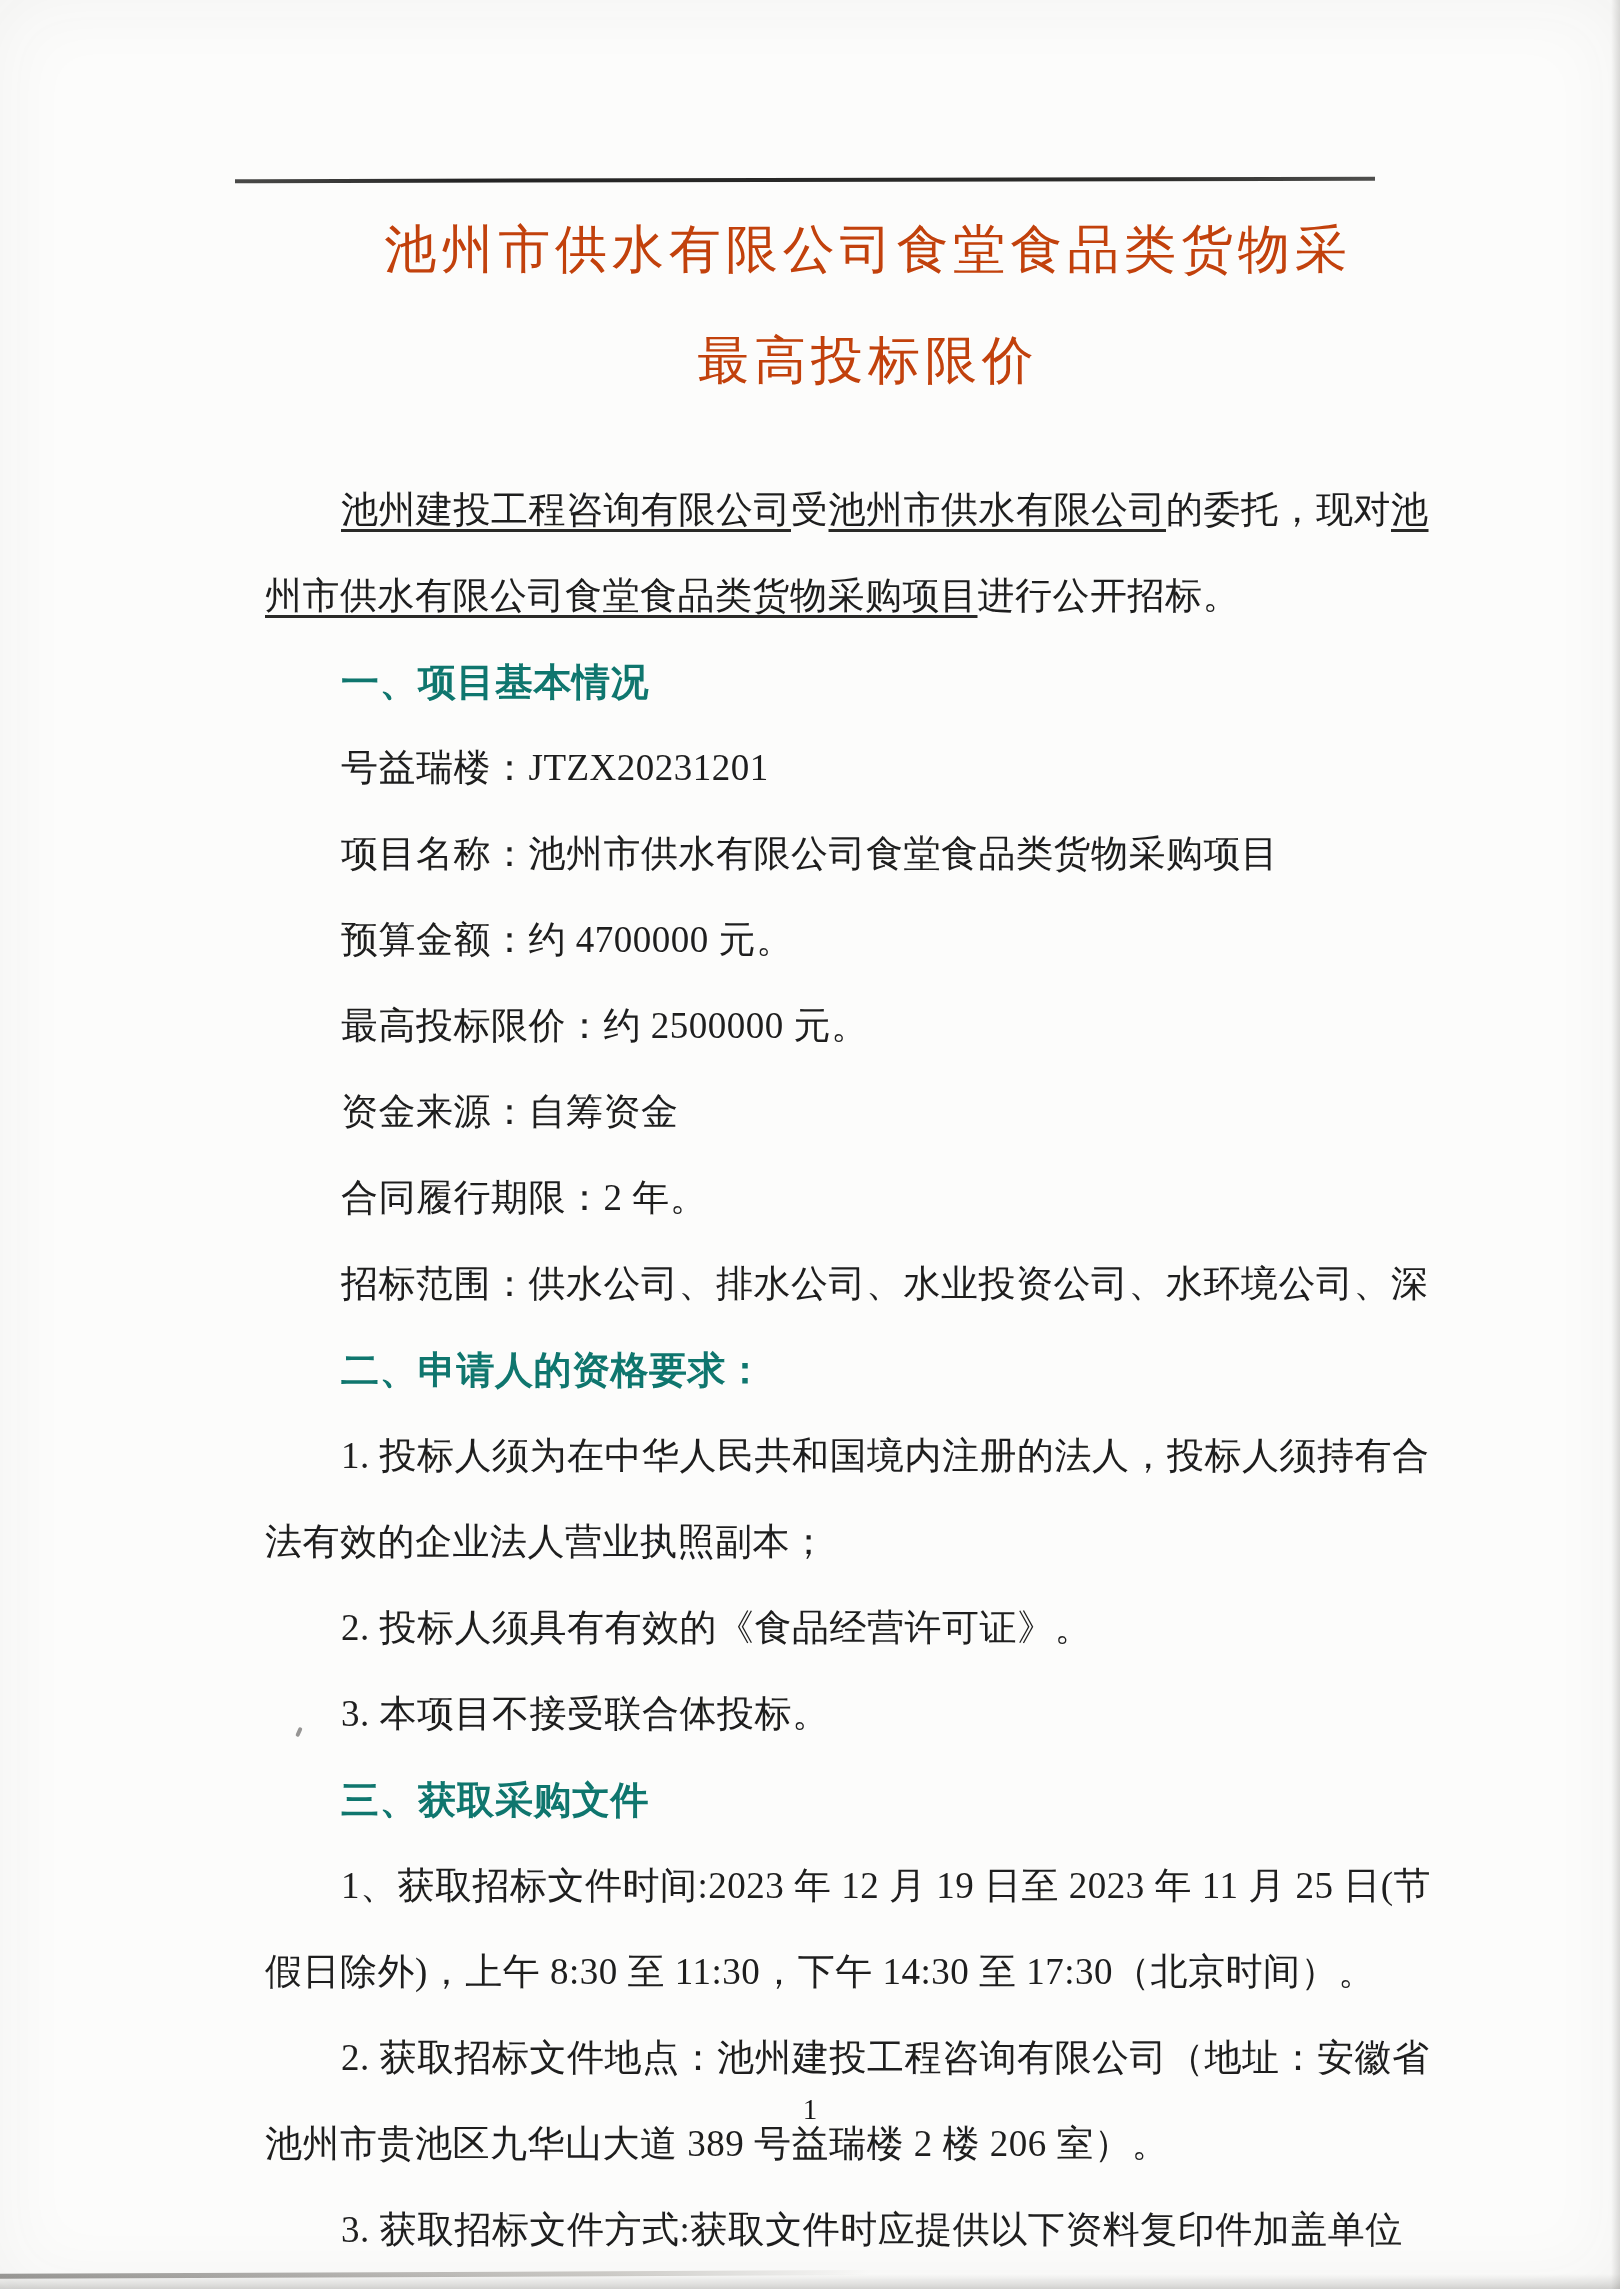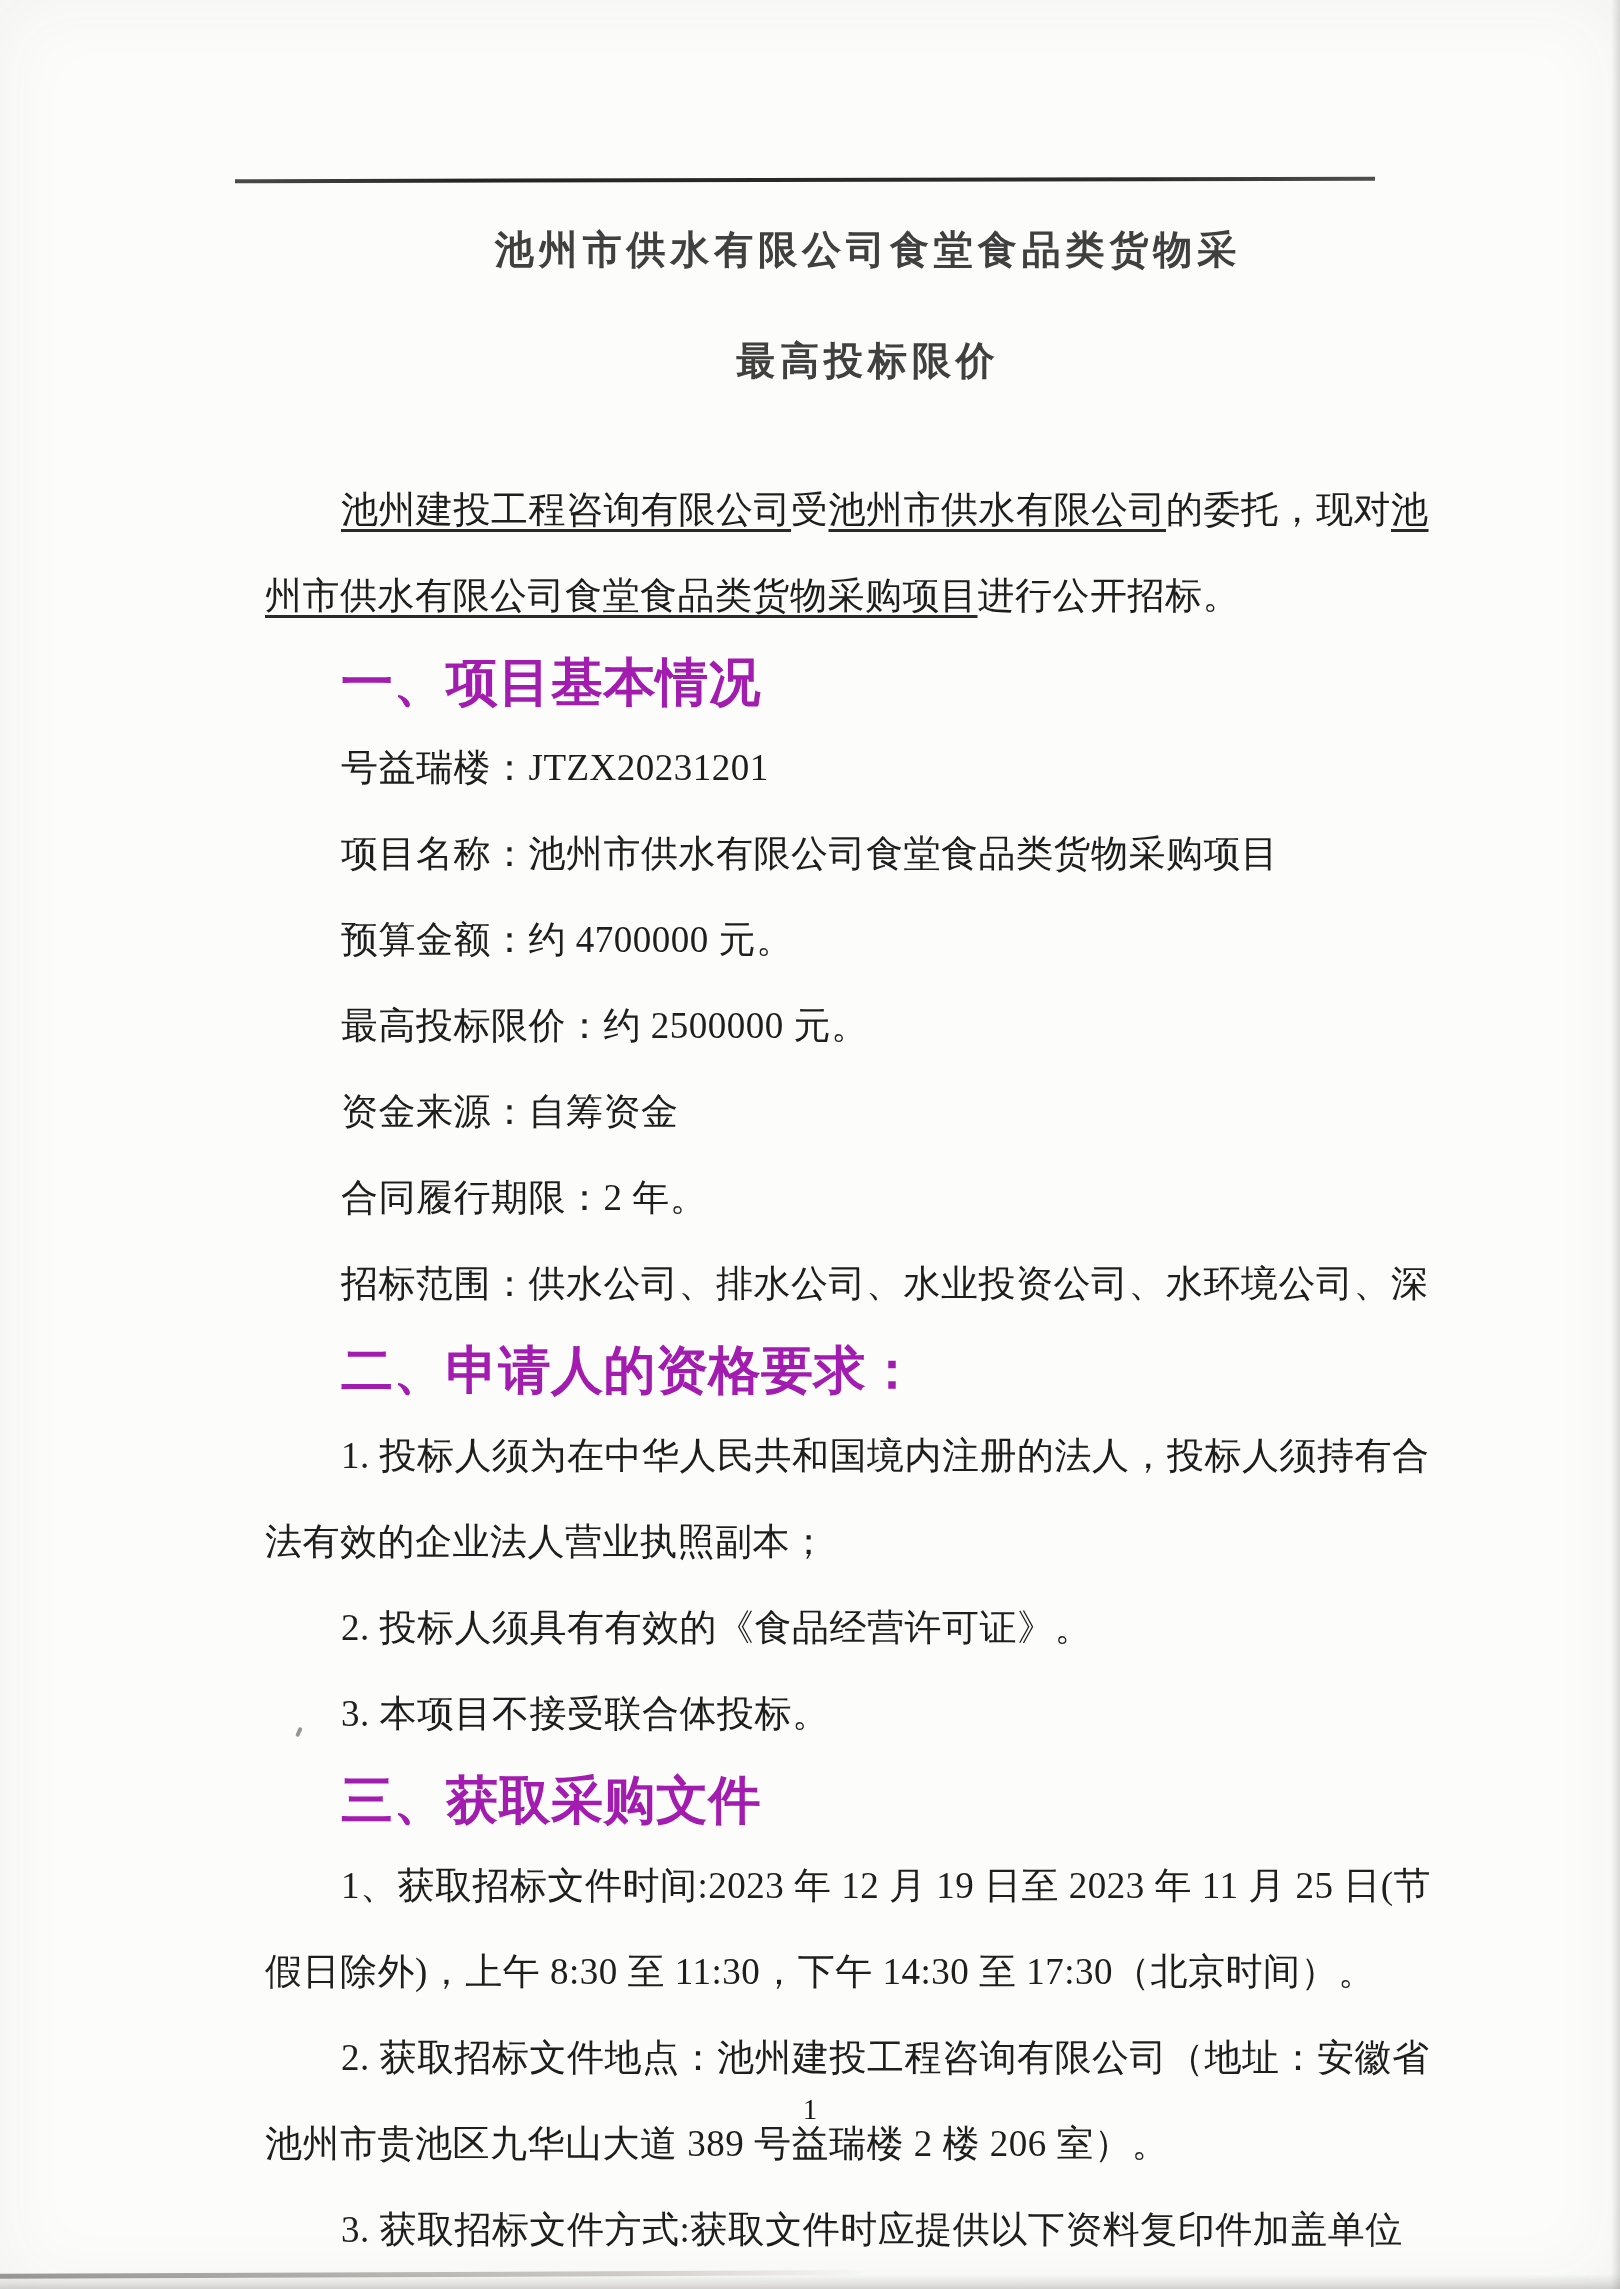--- a/index.html
+++ b/index.html
@@ -23,31 +23,31 @@
     transform:rotate(-0.25deg);opacity:.9;}
   .stray-mark{position:absolute;left:297px;top:1727px;width:3.9px;height:9.8px;
     background:#6b6a68;transform:rotate(24deg);border-radius:2px;opacity:.7;}
 
   .top-rule{position:absolute;left:235px;top:178px;width:1140px;height:3.9px;
     background:linear-gradient(90deg,#4a4a48,#242424 20%,#2c2c2a 80%,#4f4f4d);
     transform:rotate(-0.12deg);}
 
   .title-block{position:absolute;left:314px;top:194px;width:1108px;text-align:center;}
   .title-line{
-    font-weight:700;font-size:39px;line-height:111px;letter-spacing:4.9px;
-    color:#404040;white-space:nowrap;
+    font-weight:400;font-size:52px;line-height:111px;letter-spacing:4.9px;
+    color:#c2410c;white-space:nowrap;
   }
 
   .body-block{position:absolute;left:253px;top:461px;width:1186px;}
   .line{
     height:74px;line-height:74px;font-size:37px;letter-spacing:0.5px;
     white-space:nowrap;margin:12px;color:#1e1e1e;
   }
   .indent{padding-left:76px;}
-  .hd{font-family:"Liberation Sans",sans-serif;font-weight:700;font-size:52px;color:#a21caf;}
+  .hd{font-family:"Liberation Sans",sans-serif;font-weight:700;font-size:38px;color:#0f766e;}
   .u{text-decoration:underline;text-decoration-thickness:2.5px;text-underline-offset:6.9px;
      text-decoration-color:#2a2a28;}
 
   .page-number{position:absolute;left:0;top:2090px;width:1620px;text-align:center;
     font-size:29px;line-height:39px;color:#111;}
 </style>
 </head>
 <body>
 
 <div class="page">

